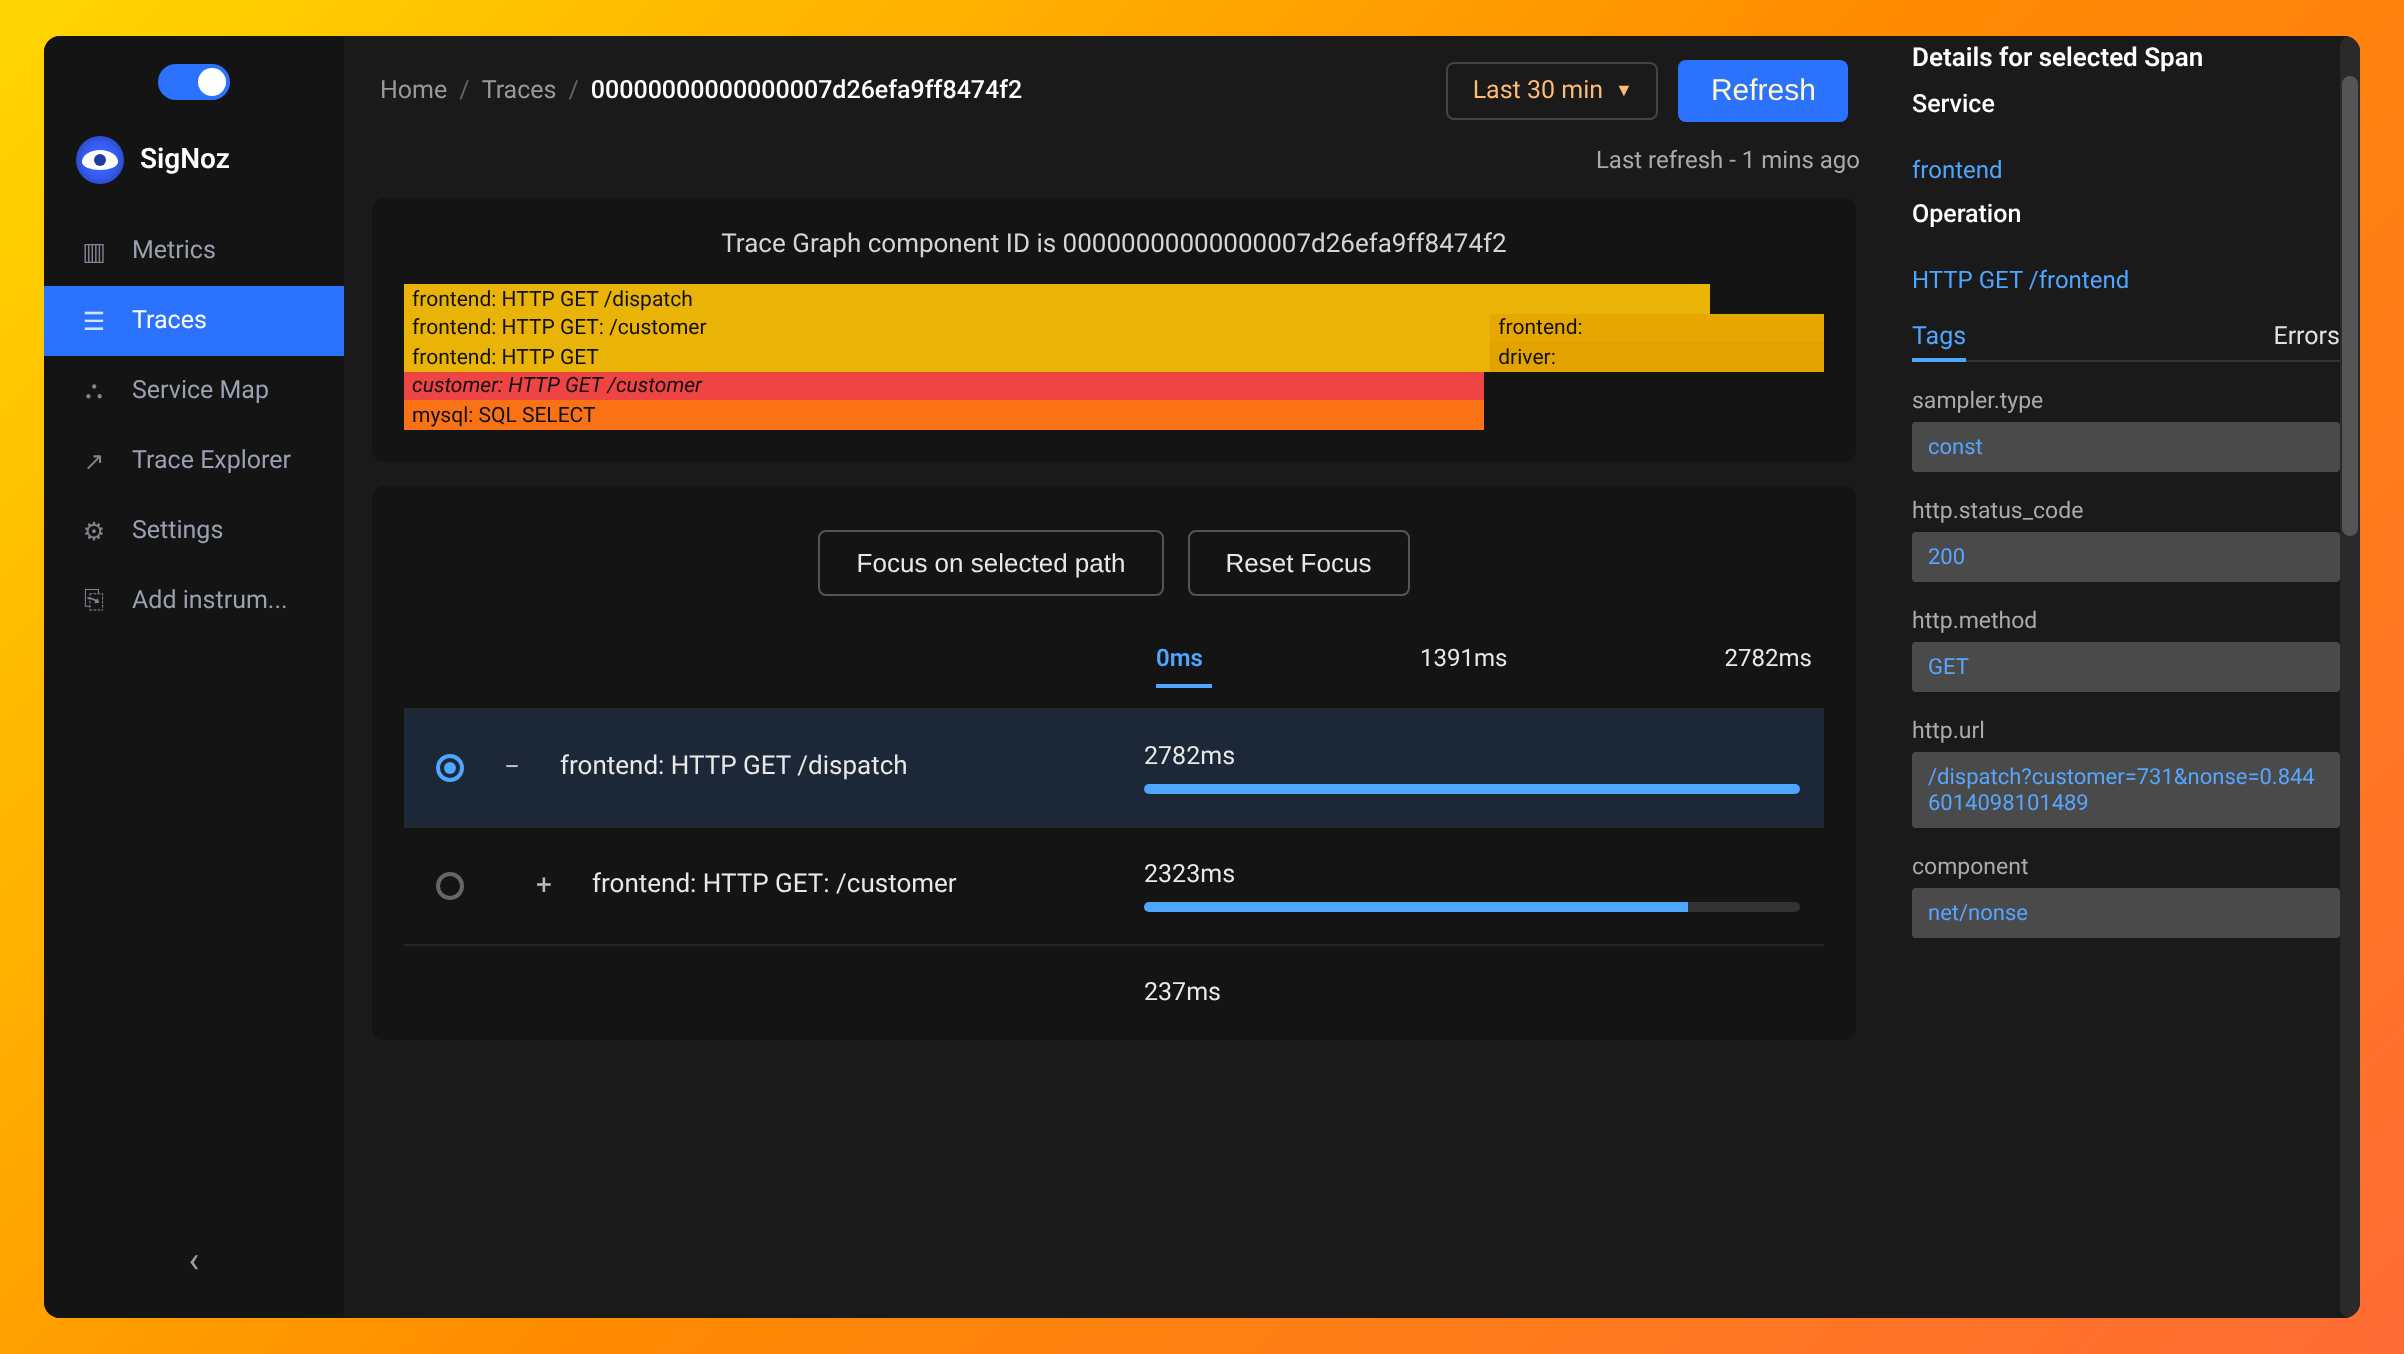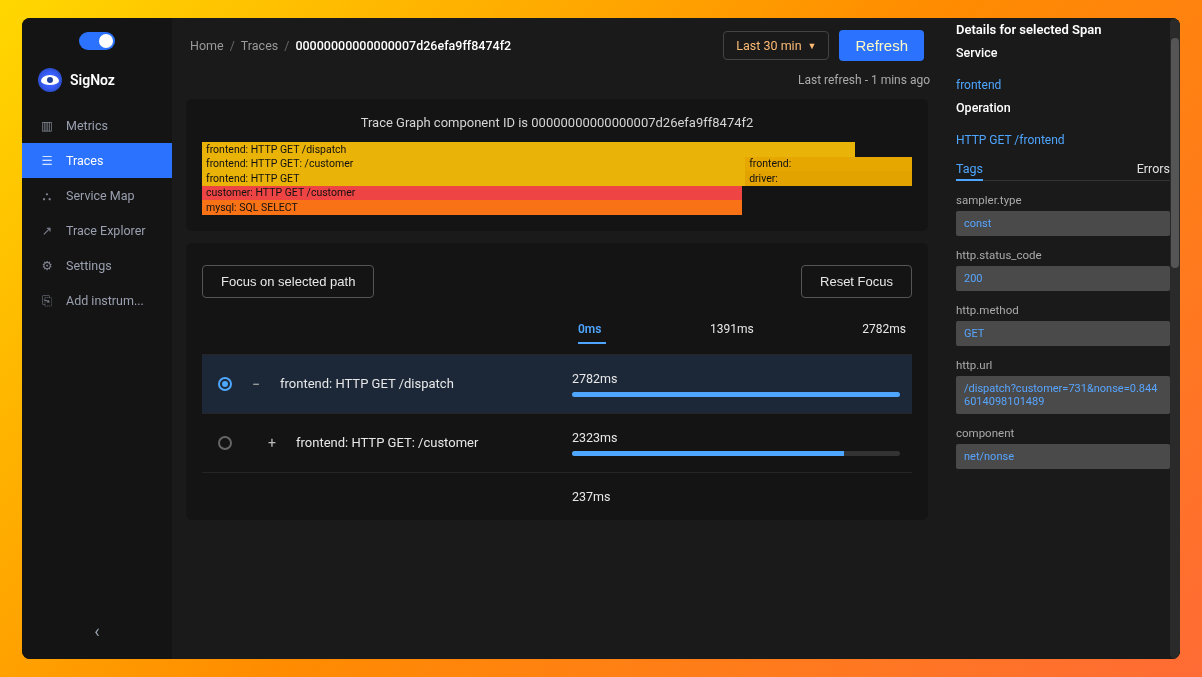--- a/index.html
+++ b/index.html
@@ -27,21 +27,21 @@
 .breadcrumb .active{color:#fff;font-weight:500}
 .topbar-right{display:flex;gap:10px;align-items:center}
 .time-sel{background:#1a1a1a;border:1px solid #444;border-radius:4px;padding:6px 12px;color:#fdba74;font-size:12.5px;display:flex;align-items:center;gap:6px;cursor:pointer}
 .refresh-btn{background:#2b73ff;border-radius:4px;padding:7px 16px;color:#fef9c3;font-size:15px;cursor:pointer;border:none}
 .last-refresh{text-align:right;padding:0 12px 6px;font-size:12px;color:#aaa}
 .card{background:#141414;border-radius:6px;margin:6px 14px;padding:16px}
 .graph-title{text-align:center;font-size:13px;color:#d5d5d5;margin-bottom:12px}
 .gantt{display:flex;flex-direction:column;gap:0}
 .gantt-wrap{position:relative;width:100%}
 .gantt-bar{position:absolute;height:14.5px;top:0;padding-left:4px;display:flex;align-items:center;font-size:10.5px;color:#111}
-.btn-row{display:flex;justify-content:space-between;gap:12px;padding:6px 0}
+.btn-row{display:flex;justify-content:center;gap:12px;padding:6px 0}
 .btn{background:transparent;border:1px solid #555;border-radius:4px;padding:8px 18px;color:#e8e8e8;font-size:13px;cursor:pointer}
 .timeline-hdr{display:flex;padding:8px 0 0}
 .timeline-left{width:370px;flex-shrink:0}
 .timeline-scale{flex:1;display:flex;justify-content:space-between;font-size:12px;color:#e8e8e8;padding:10px 6px 0}
 .timeline-scale .t0{color:#4fa6ff;font-weight:600;position:relative}
 .timeline-scale .t0::after{content:'';position:absolute;bottom:-8px;left:0;width:28px;height:2px;background:#4fa6ff}
 .span-list{display:flex;flex-direction:column}
 .span-row{display:flex;align-items:center;padding:16px 0;border-top:1px solid #252525}
 .span-row.sel{background:#1c2838}
 .span-left{width:370px;flex-shrink:0;display:flex;align-items:center;gap:16px;padding-left:16px}
@@ -138,21 +138,21 @@
               <div class="gantt-bar" style="background: rgb(234, 179, 8); left: 0%; width: 92%;">frontend: HTTP GET /dispatch</div>
             </div>
             <div class="gantt-wrap" style="height: 14.5px;">
               <div class="gantt-bar" style="background: rgb(234, 179, 8); left: 0%; width: 76.5%;">frontend: HTTP GET: /customer</div>
               <div class="gantt-bar" style="background: rgb(230, 168, 0); left: 76.5%; width: 23.5%;">frontend:</div>
             </div>
             <div class="gantt-wrap" style="height: 14.5px;">
               <div class="gantt-bar" style="background: rgb(234, 179, 8); left: 0%; width: 76.5%;">frontend: HTTP GET</div>
               <div class="gantt-bar" style="background: rgb(226, 162, 0); left: 76.5%; width: 23.5%;">driver:</div>
             </div>
-            <div class="gantt-wrap" style="height: 14.5px;">
+            <div class="gantt-wrap" style="height: 14.5px; font-style: italic;">
               <div class="gantt-bar" style="background: rgb(239, 68, 68); left: 0%; width: 76%;">customer: HTTP GET /customer</div>
             </div>
             <div class="gantt-wrap" style="height: 14.5px;">
               <div class="gantt-bar" style="background: rgb(249, 115, 22); left: 0%; width: 76%;">mysql: SQL SELECT</div>
             </div>
           </div>
       </div>
 
       <div class="card" style="padding-bottom:0">
         <div class="btn-row">

